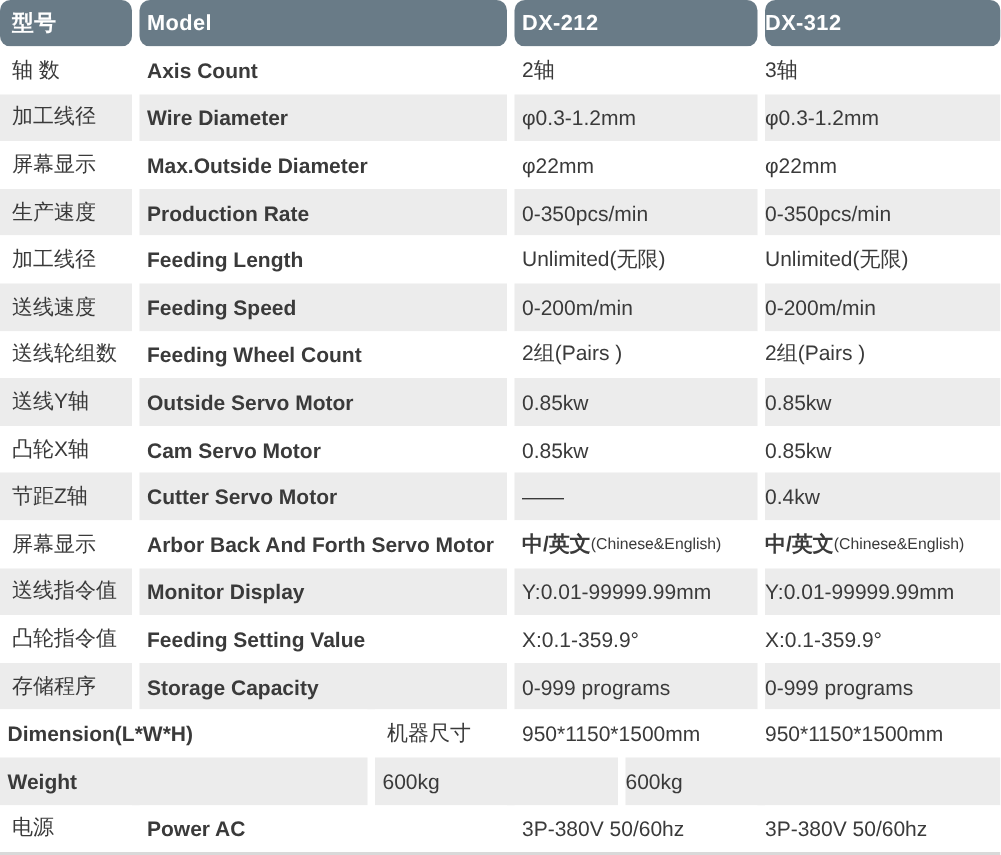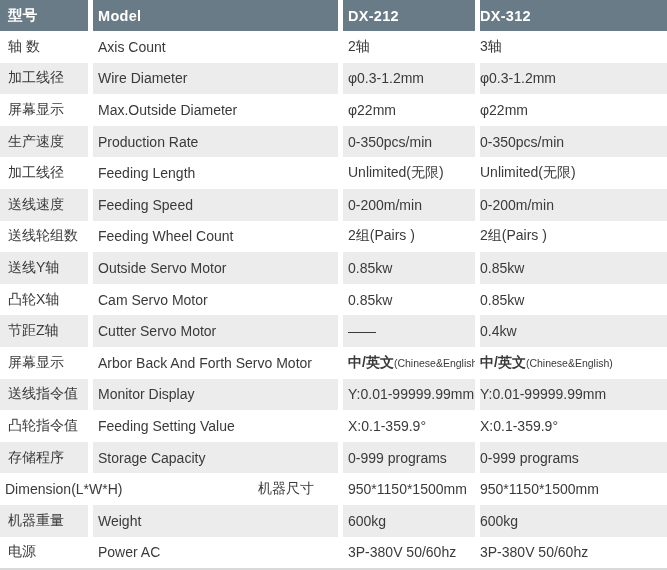--- a/index.html
+++ b/index.html
@@ -31,30 +31,31 @@
     display: flex;
     align-items: center;
     box-sizing: border-box;
     background: #ffffff;
     color: #3a3a3a;
     font-size: 14px;
     white-space: nowrap;
     overflow: hidden;
   }
   .c1 { width: 88px;  padding-left: 8px; }
-  .c2 { width: 245px; padding-left: 5px; }
-  .c3 { width: 132px; padding-left: 5px; }
+  .c2 { width: 245px; padding-left: 5px; font-weight: bold; }
+  .c3 { width: 162px; padding-left: 5px; }
   .c4 { flex: 1;      }
   .row.header { flex: 0 0 31px; }
   .row.header .cell {
     background: #697b87;
     color: #ffffff;
     font-weight: 700;
     font-size: 14.5px;
     letter-spacing: 0.3px;
+    border-radius: 7px;
   }
   .row.alt .cell { background: #ececec; }
   .vmain  { font-size: 14px; font-weight: bold; }
   .vsmall { font-size: 10.5px; }
 </style>
 </head>
 <body>
 
 <div class="spec-table">
   <div class="row header">
@@ -169,21 +170,20 @@
   </div>
 
   <div class="row">
     <div class="cell c2">Dimension(L*W*H)</div>
     <div class="cell c1">机器尺寸</div>
     <div class="cell c3">950*1150*1500mm</div>
     <div class="cell c4">950*1150*1500mm</div>
   </div>
 
   <div class="row alt">
-    <div class="cell c1">机器重量</div>
     <div class="cell c2">Weight</div>
     <div class="cell c3">600kg</div>
     <div class="cell c4">600kg</div>
   </div>
 
   <div class="row">
     <div class="cell c1">电源</div>
     <div class="cell c2">Power AC</div>
     <div class="cell c3">3P-380V 50/60hz</div>
     <div class="cell c4">3P-380V 50/60hz</div>

